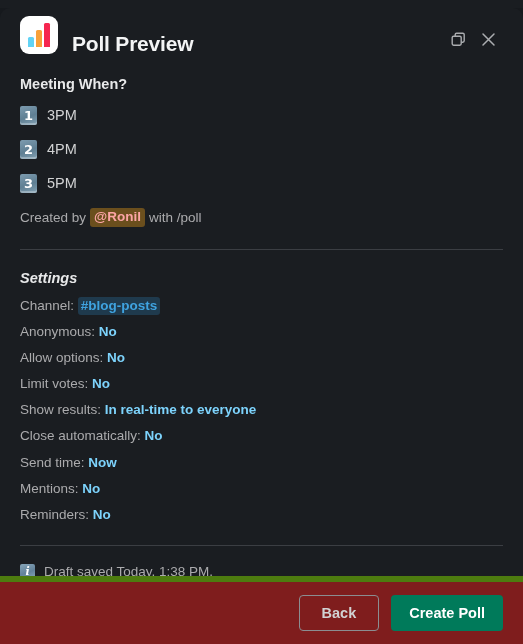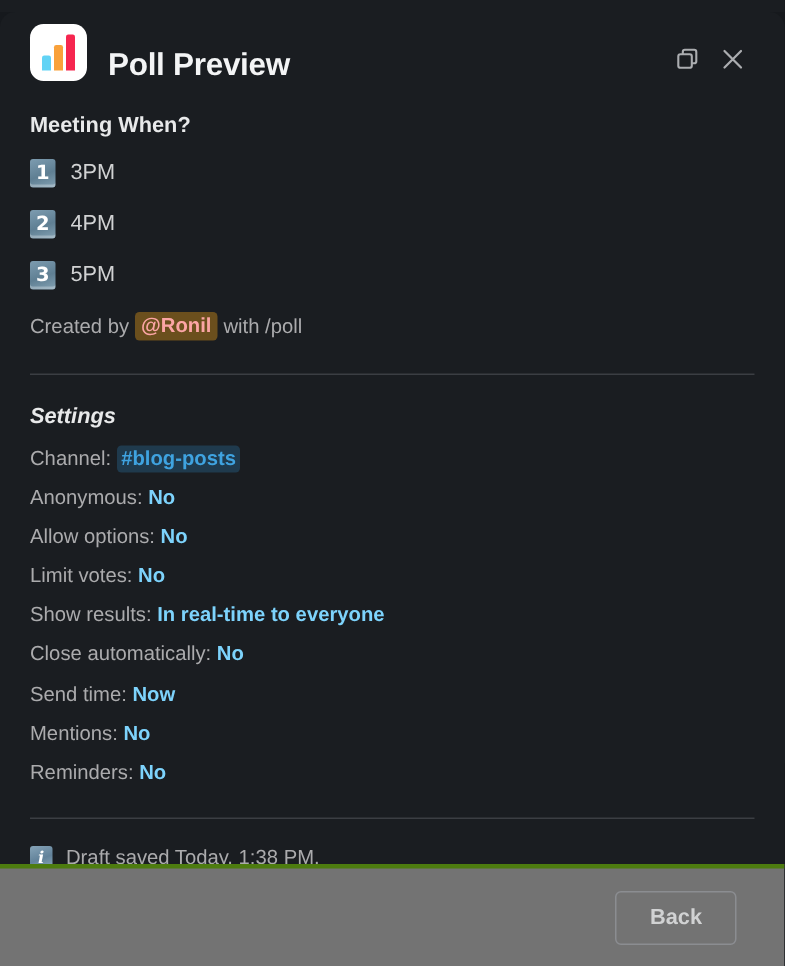--- a/index.html
+++ b/index.html
@@ -254,27 +254,27 @@
     line-height: 1;
   }
 
   
   .modal-footer {
     position: absolute;
     left: 0;
     right: 0;
     bottom: 0;
     height: 68px;
-    border-top: 3px solid #4d7c0f;
+    border-top: 6px solid #4d7c0f;
     display: flex;
     align-items: center;
     justify-content: flex-end;
     padding-right: 20px;
     box-sizing: border-box;
-    background: #737373;
+    background: #7f1d1d;
   }
   .btn {
     font-size: 14.5px;
     font-weight: bold;
     border-radius: 4px;
     cursor: pointer;
     box-sizing: border-box;
     display: flex;
     align-items: center;
     justify-content: center;
@@ -399,15 +399,16 @@
 
     <div class="draft-row">
       <div class="info-emoji">i</div>
       <span>Draft saved Today, 1:38 PM.</span>
     </div>
 
   </div>
 
   <div class="modal-footer">
     <button class="btn btn-secondary">Back</button>
+    <button class="btn btn-primary">Create Poll</button>
   </div>
 
 </div>
 
 </body></html>

